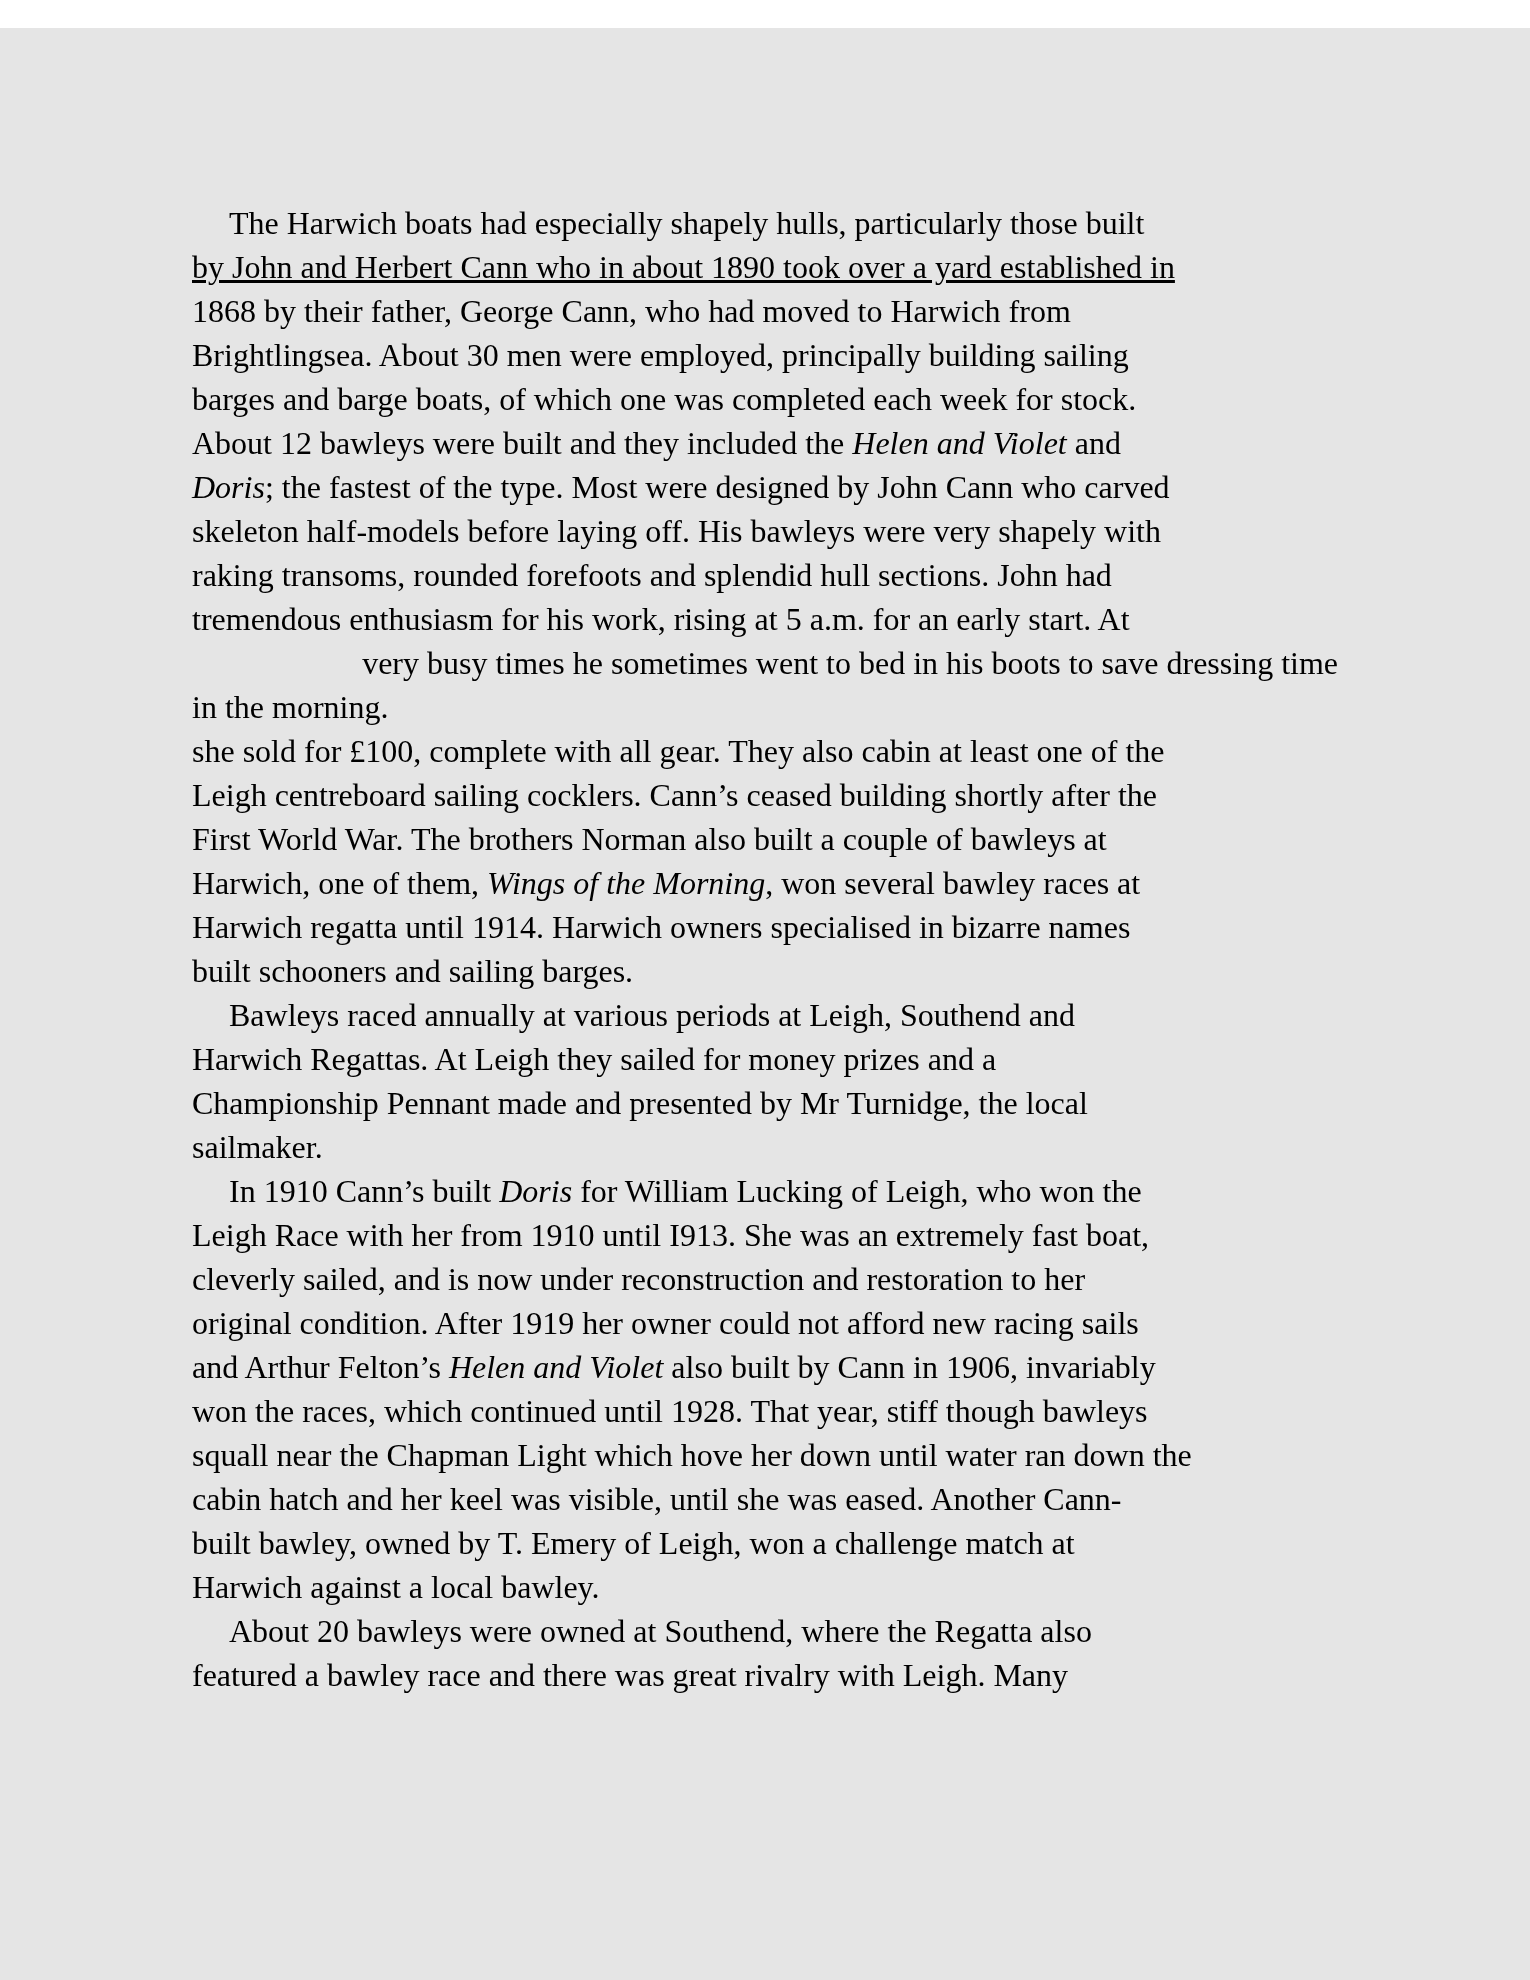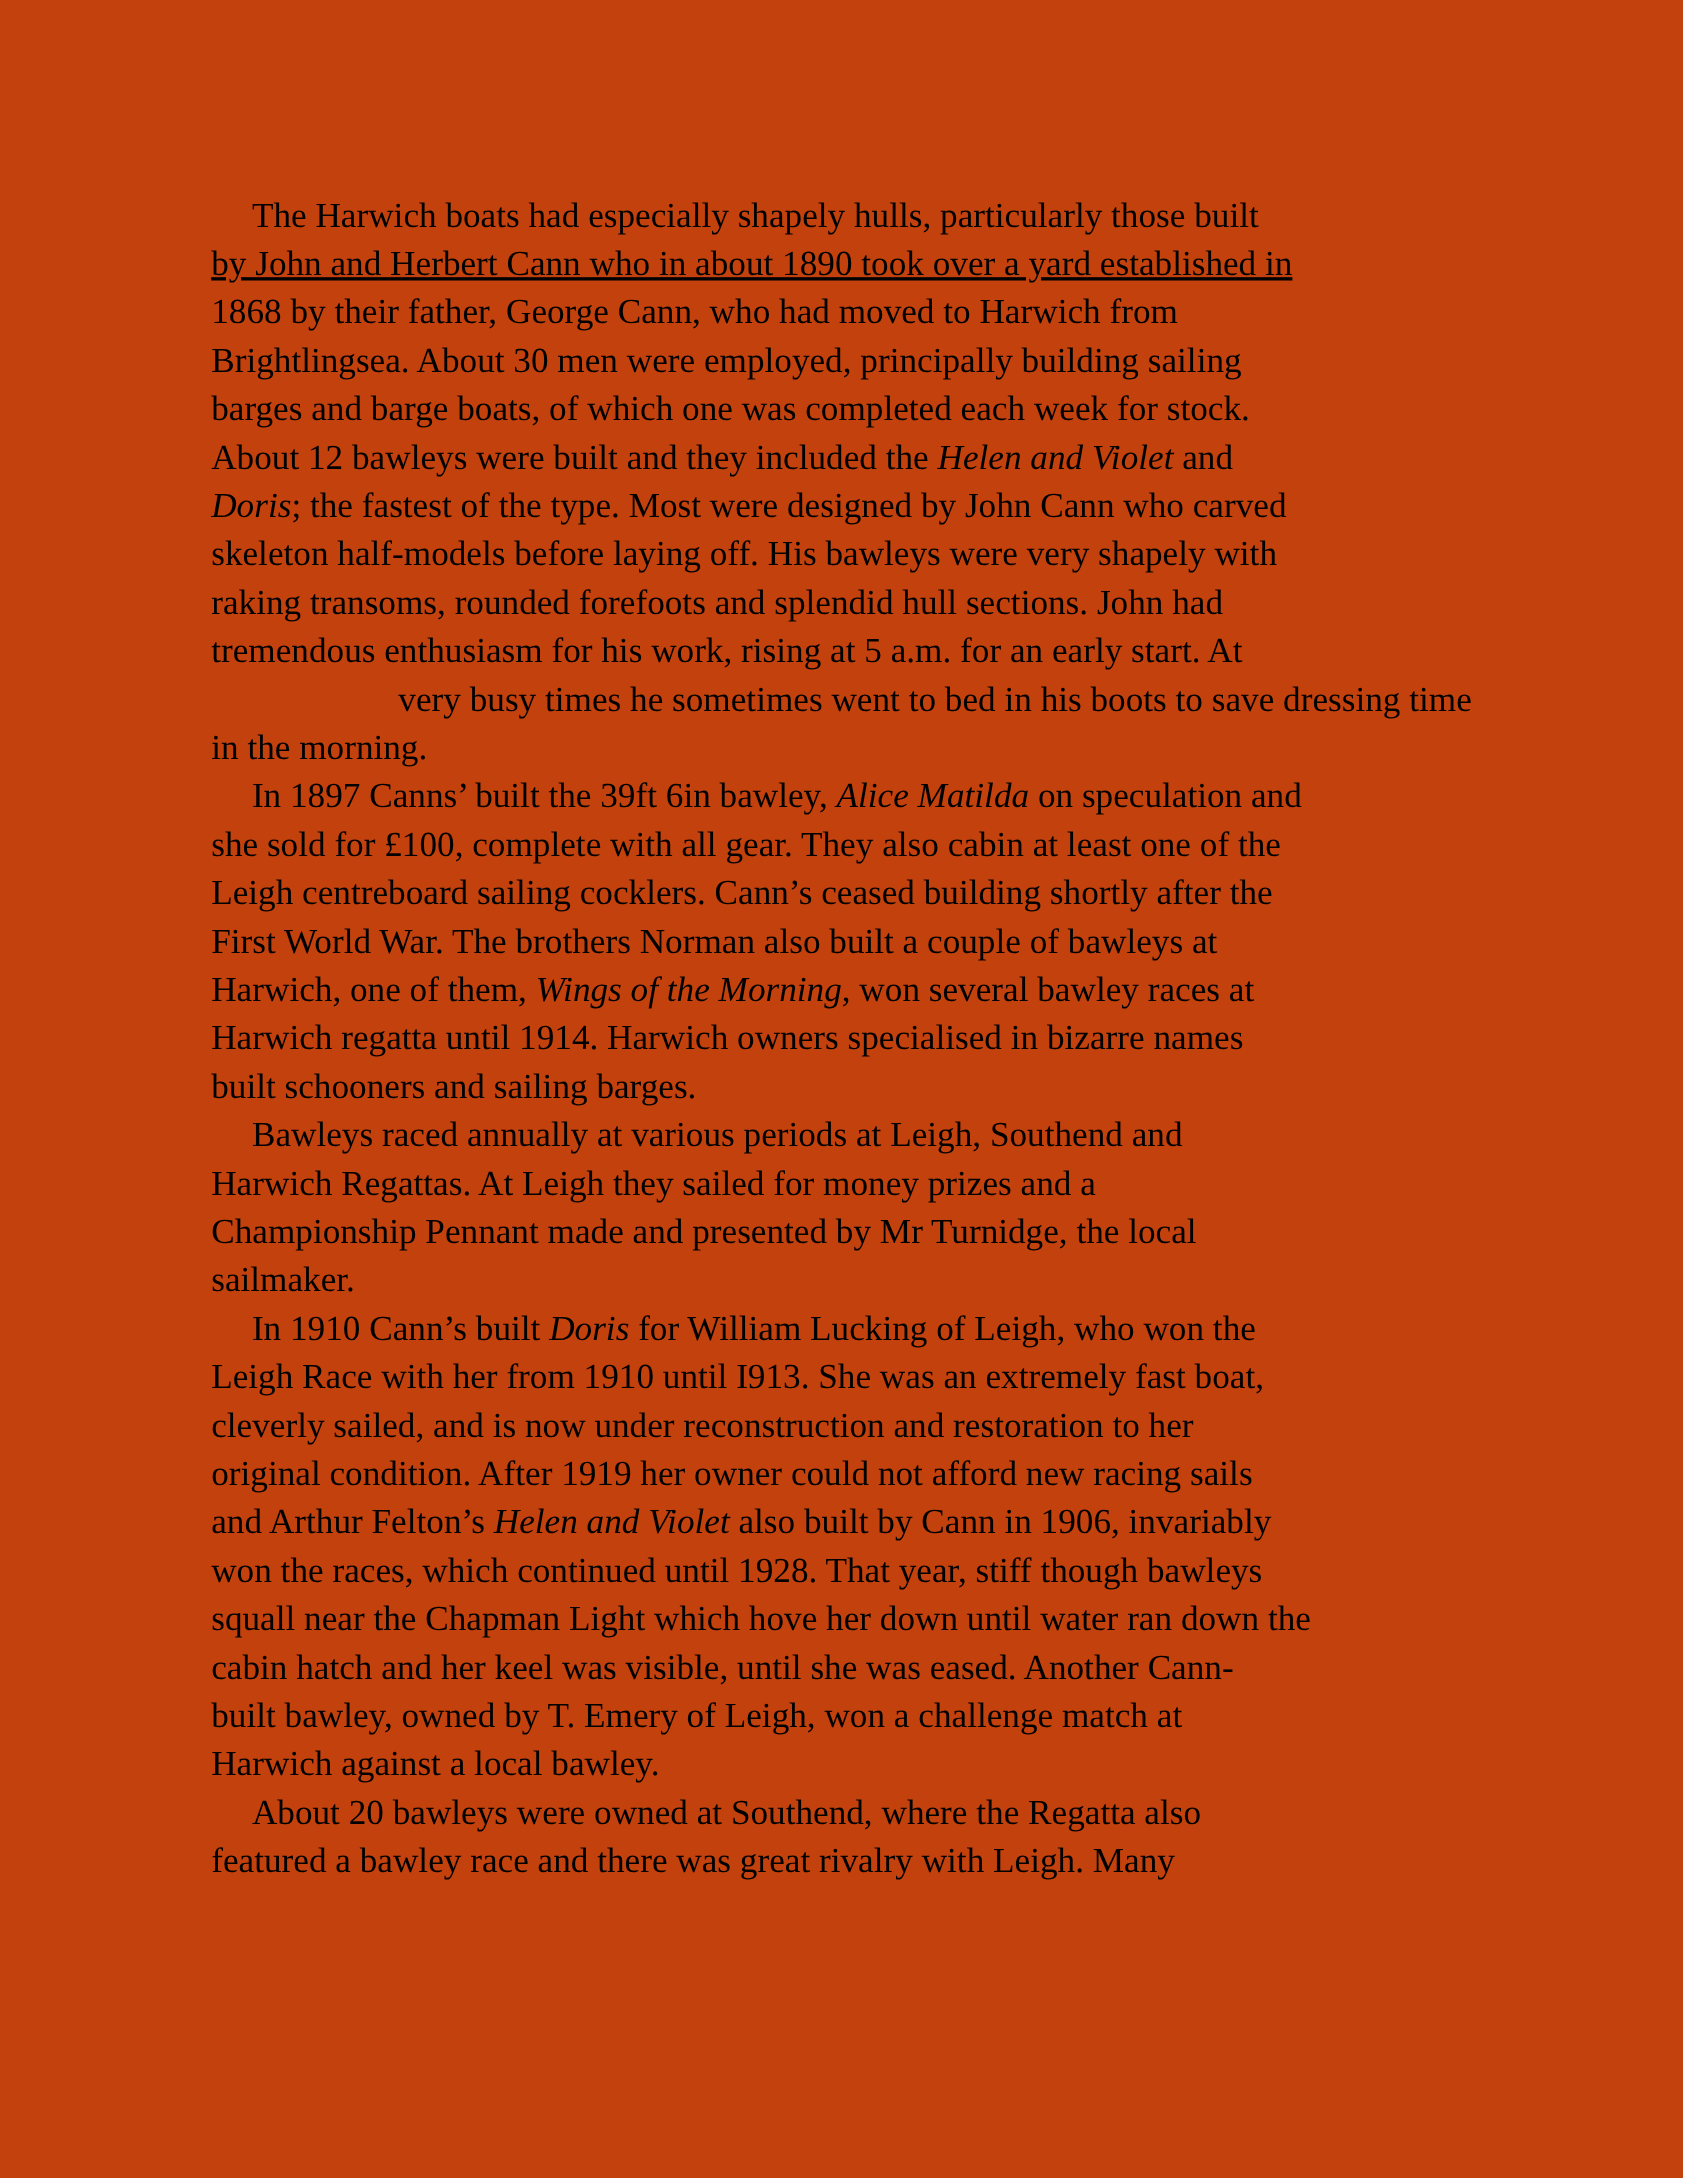--- a/index.html
+++ b/index.html
@@ -7,21 +7,22 @@
     width: 1530px;
     height: 1980px;
     background: #ffffff;
     position: relative;
     overflow: hidden;
     font-family: "Liberation Serif", serif;
   }
   .page {
     position: absolute;
     inset: 0;
-    background: #c2410c;
+    background: #e5e5e5;
+    margin-top: 28px;
   }
   .page-text {
     position: absolute;
     left: 192px;
     top: 173px;
     width: 1146px;
     font-size: 32px;
     line-height: 44px;
     color: #000000;
   }
@@ -43,21 +44,20 @@
         <div class="line" style="word-spacing: 0px;"><span>barges and barge boats, of which one was completed each week for stock.</span></div>
         <div class="line" style="word-spacing: 0px;"><span>About 12 bawleys were built and they included the </span><em>Helen and Violet</em><span> and</span></div>
         <div class="line" style="word-spacing: 0px;"><em>Doris</em><span>; the fastest of the type. Most were designed by John Cann who carved</span></div>
         <div class="line" style="word-spacing: 0px;"><span>skeleton half-models before laying off. His bawleys were very shapely with</span></div>
         <div class="line" style="word-spacing: 0px;"><span>raking transoms, rounded forefoots and splendid hull sections. John had</span></div>
         <div class="line" style="word-spacing: 0px;"><span>tremendous enthusiasm for his work, rising at 5 a.m. for an early start. At</span></div>
         <div class="line" style="word-spacing: 0px; text-align: right;"><span>very busy times he sometimes went to bed in his boots to save dressing time</span></div>
         <div class="line last"><span>in the morning.</span></div>
       </div>
       <div class="para">
-        <div class="line first" style="word-spacing: 0px;"><span>In 1897 Canns’ built the 39ft 6in bawley, </span><em>Alice Matilda</em><span> on speculation and</span></div>
         <div class="line" style="word-spacing: 0px;"><span>she sold for £100, complete with all gear. They also cabin at least one of the</span></div>
         <div class="line" style="word-spacing: 0px;"><span>Leigh centreboard sailing cocklers. Cann’s ceased building shortly after the</span></div>
         <div class="line" style="word-spacing: 0px;"><span>First World War. The brothers Norman also built a couple of bawleys at</span></div>
         <div class="line" style="word-spacing: 0px;"><span>Harwich, one of them, </span><em>Wings of the Morning</em><span>, won several bawley races at</span></div>
         <div class="line" style="word-spacing: 0px;"><span>Harwich regatta until 1914. Harwich owners specialised in bizarre names</span></div>
         <div class="line last"><span>built schooners and sailing barges.</span></div>
       </div>
       <div class="para">
         <div class="line first" style="word-spacing: 0px;"><span>Bawleys raced annually at various periods at Leigh, Southend and</span></div>
         <div class="line" style="word-spacing: 0px;"><span>Harwich Regattas. At Leigh they sailed for money prizes and a</span></div>

